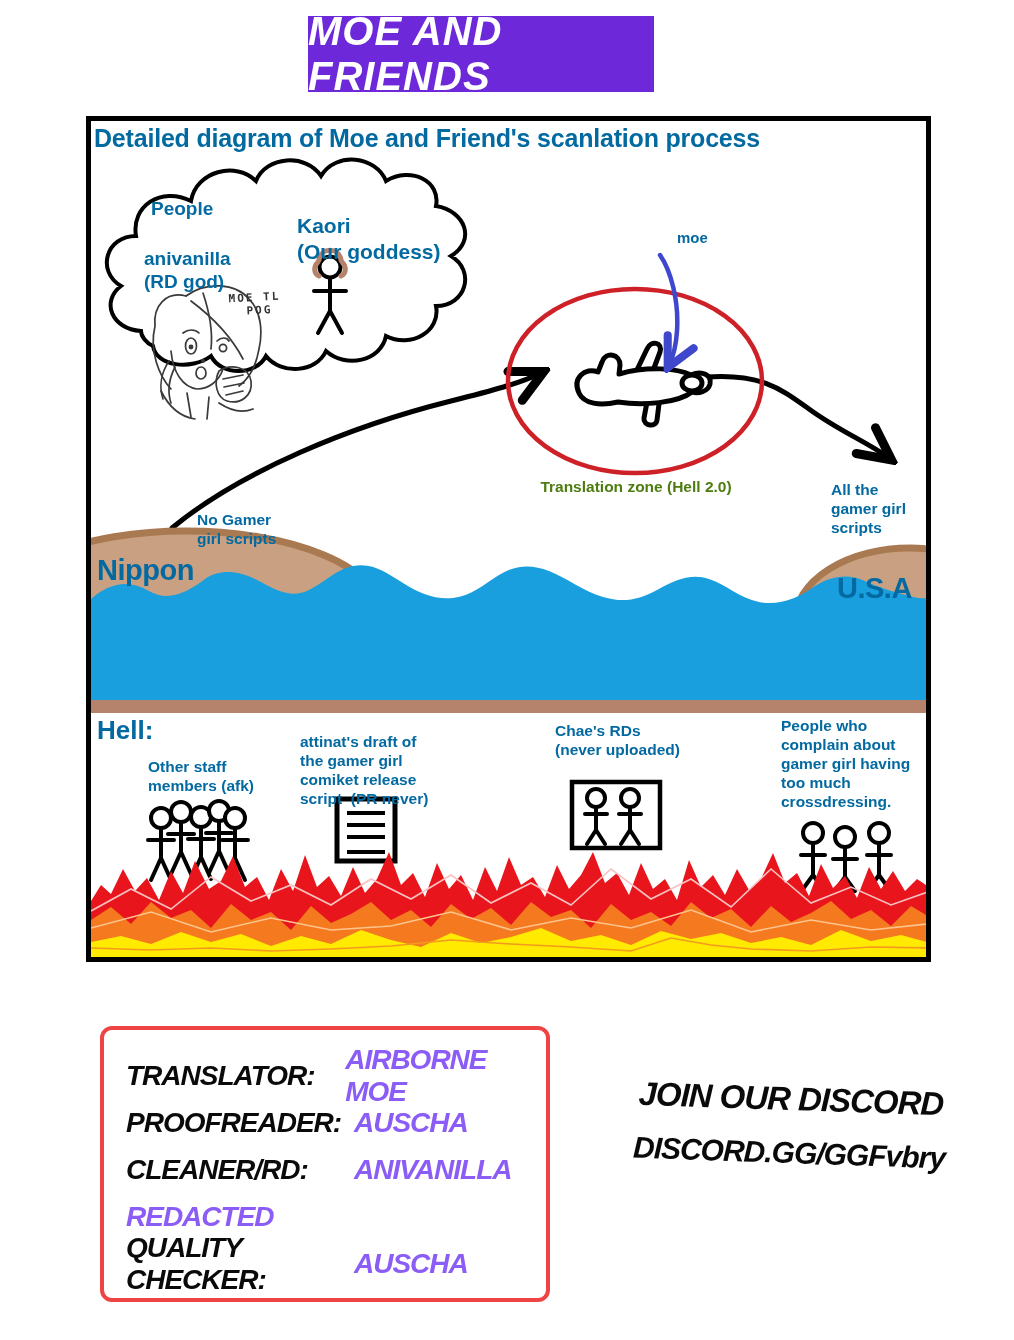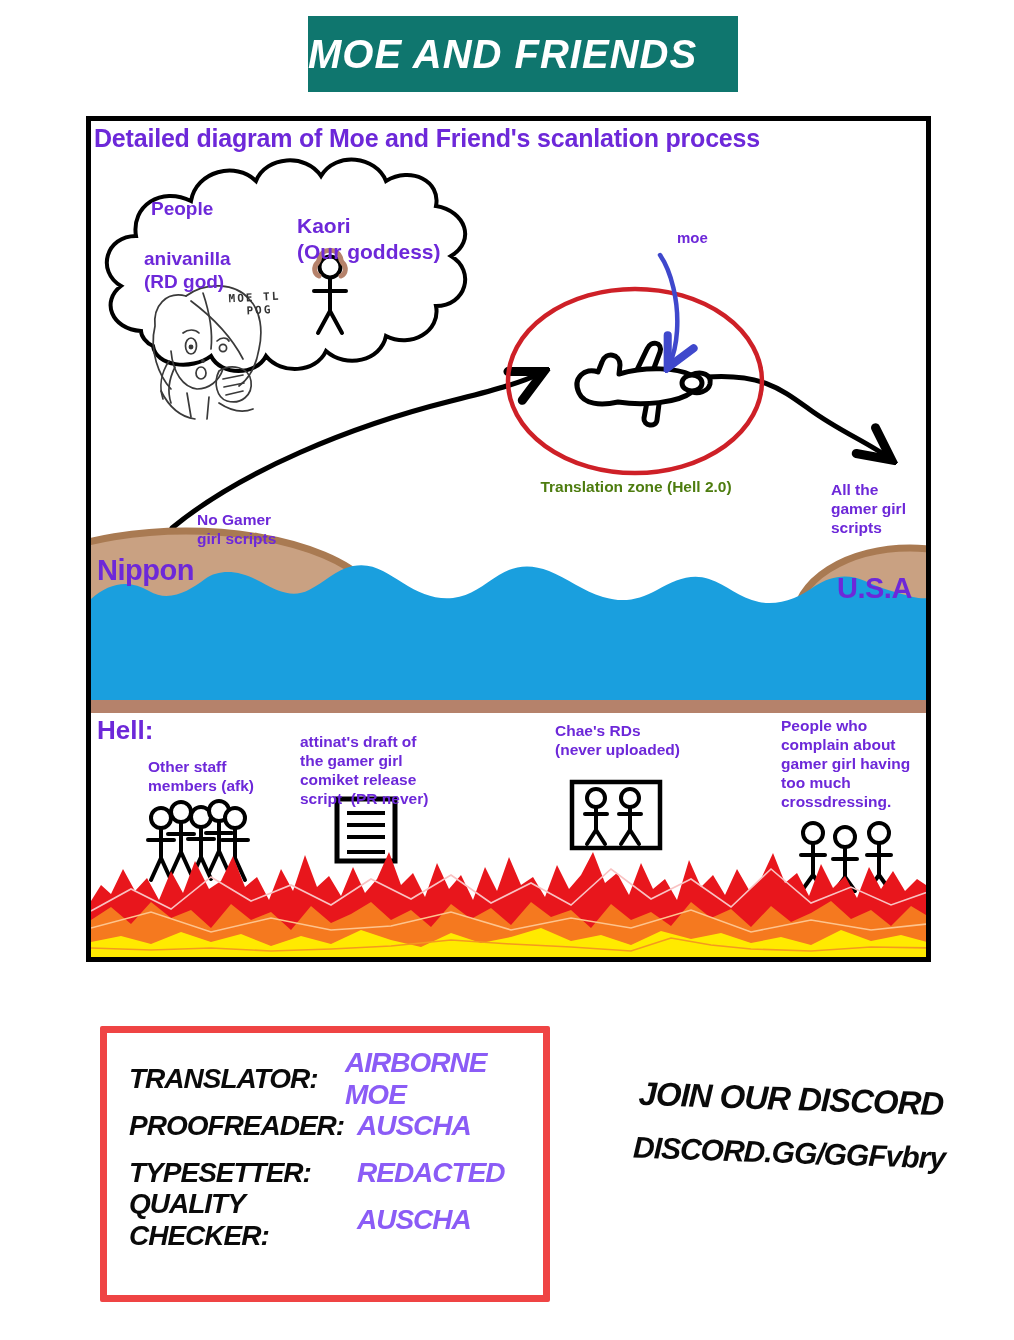--- a/index.html
+++ b/index.html
@@ -1,35 +1,35 @@
 <!DOCTYPE html>
 <html><head>
 <meta charset="utf-8">
 <style>
   html,body{margin:0;padding:0;background:#ffffff;width:1014px;height:1340px;overflow:hidden;}
   body{font-family:"Liberation Sans",sans-serif;}
   
-  #banner{position:absolute;left:308px;top:16px;width:430px;height:76px;background:#0f766e;
+  #banner{position:absolute;left:308px;top:16px;width:346px;height:76px;background:#6d28d9;
           display:flex;align-items:center;}
   #banner span{color:#ffffff;font-weight:bold;font-style:italic;font-size:40px;letter-spacing:1px;
           font-family:"Liberation Sans",sans-serif;}
   
   #frame{position:absolute;left:86px;top:116px;width:835px;height:836px;border:5px solid #000;
          background:#ffffff;overflow:hidden;}
   #scene{position:absolute;left:0;top:0;}
-  .lbl{position:absolute;font-weight:bold;color:#6d28d9;line-height:1.22;z-index:5;}
+  .lbl{position:absolute;font-weight:bold;color:#0369a1;line-height:1.22;z-index:5;}
   .pre{white-space:pre-wrap;}
   .title{font-size:25px;letter-spacing:-0.2px;}
   .sm{font-size:15.5px;}
   .red{color:#4d7c0f;}
   .geo{font-size:29px;letter-spacing:-0.5px;}
   .hand{font-family:"DejaVu Sans Mono",monospace;font-size:11px;letter-spacing:2px;transform:rotate(-3deg);color:#333;}
   
-  #credits{position:absolute;left:100px;top:1026px;width:450px;height:276px;border:7px solid #ef4444;
-           border-radius:2px;background:#fff;box-sizing:border-box;padding:22px 0 0 22px;}
+  #credits{position:absolute;left:100px;top:1026px;width:450px;height:276px;border:4px solid #ef4444;
+           border-radius:12px;background:#fff;box-sizing:border-box;padding:22px 0 0 22px;}
   .crow{height:47px;display:flex;align-items:center;}
   .crow .role{display:inline-block;width:228px;font-weight:bold;font-style:italic;font-size:28px;
            letter-spacing:-1px;color:#0a0a0a;}
   .crow .name{display:inline-block;font-weight:bold;font-style:italic;font-size:28px;
            letter-spacing:-1px;color:#8b5cf6;}
   
   #discord{position:absolute;left:622px;top:1080px;width:336px;text-align:center;transform:rotate(2deg);}
   #discord .d1{font-weight:bold;font-style:italic;font-size:33px;letter-spacing:-1px;color:#0a0a0a;}
   #discord .d2{font-weight:bold;font-style:italic;font-size:30px;letter-spacing:-1px;color:#0a0a0a;margin-top:18px;}
 </style>
@@ -261,21 +261,24 @@
 <div id="credits">
   <div class="crow">
     <span class="role">TRANSLATOR:</span>
     <span class="name">AIRBORNE MOE</span>
   </div>
   <div class="crow">
     <span class="role">PROOFREADER:</span>
     <span class="name">AUSCHA</span>
   </div>
   <div class="crow">
-    <span class="role">TYPESETTER:</span>
+    <span class="role">CLEANER/RD:</span>
+    <span class="name">ANIVANILLA</span>
+  </div>
+  <div class="crow">
     <span class="name">REDACTED</span>
   </div>
   <div class="crow">
     <span class="role">QUALITY CHECKER:</span>
     <span class="name">AUSCHA</span>
   </div>
 </div>
 
 <div id="discord">
   <div class="d1">JOIN OUR DISCORD</div>

